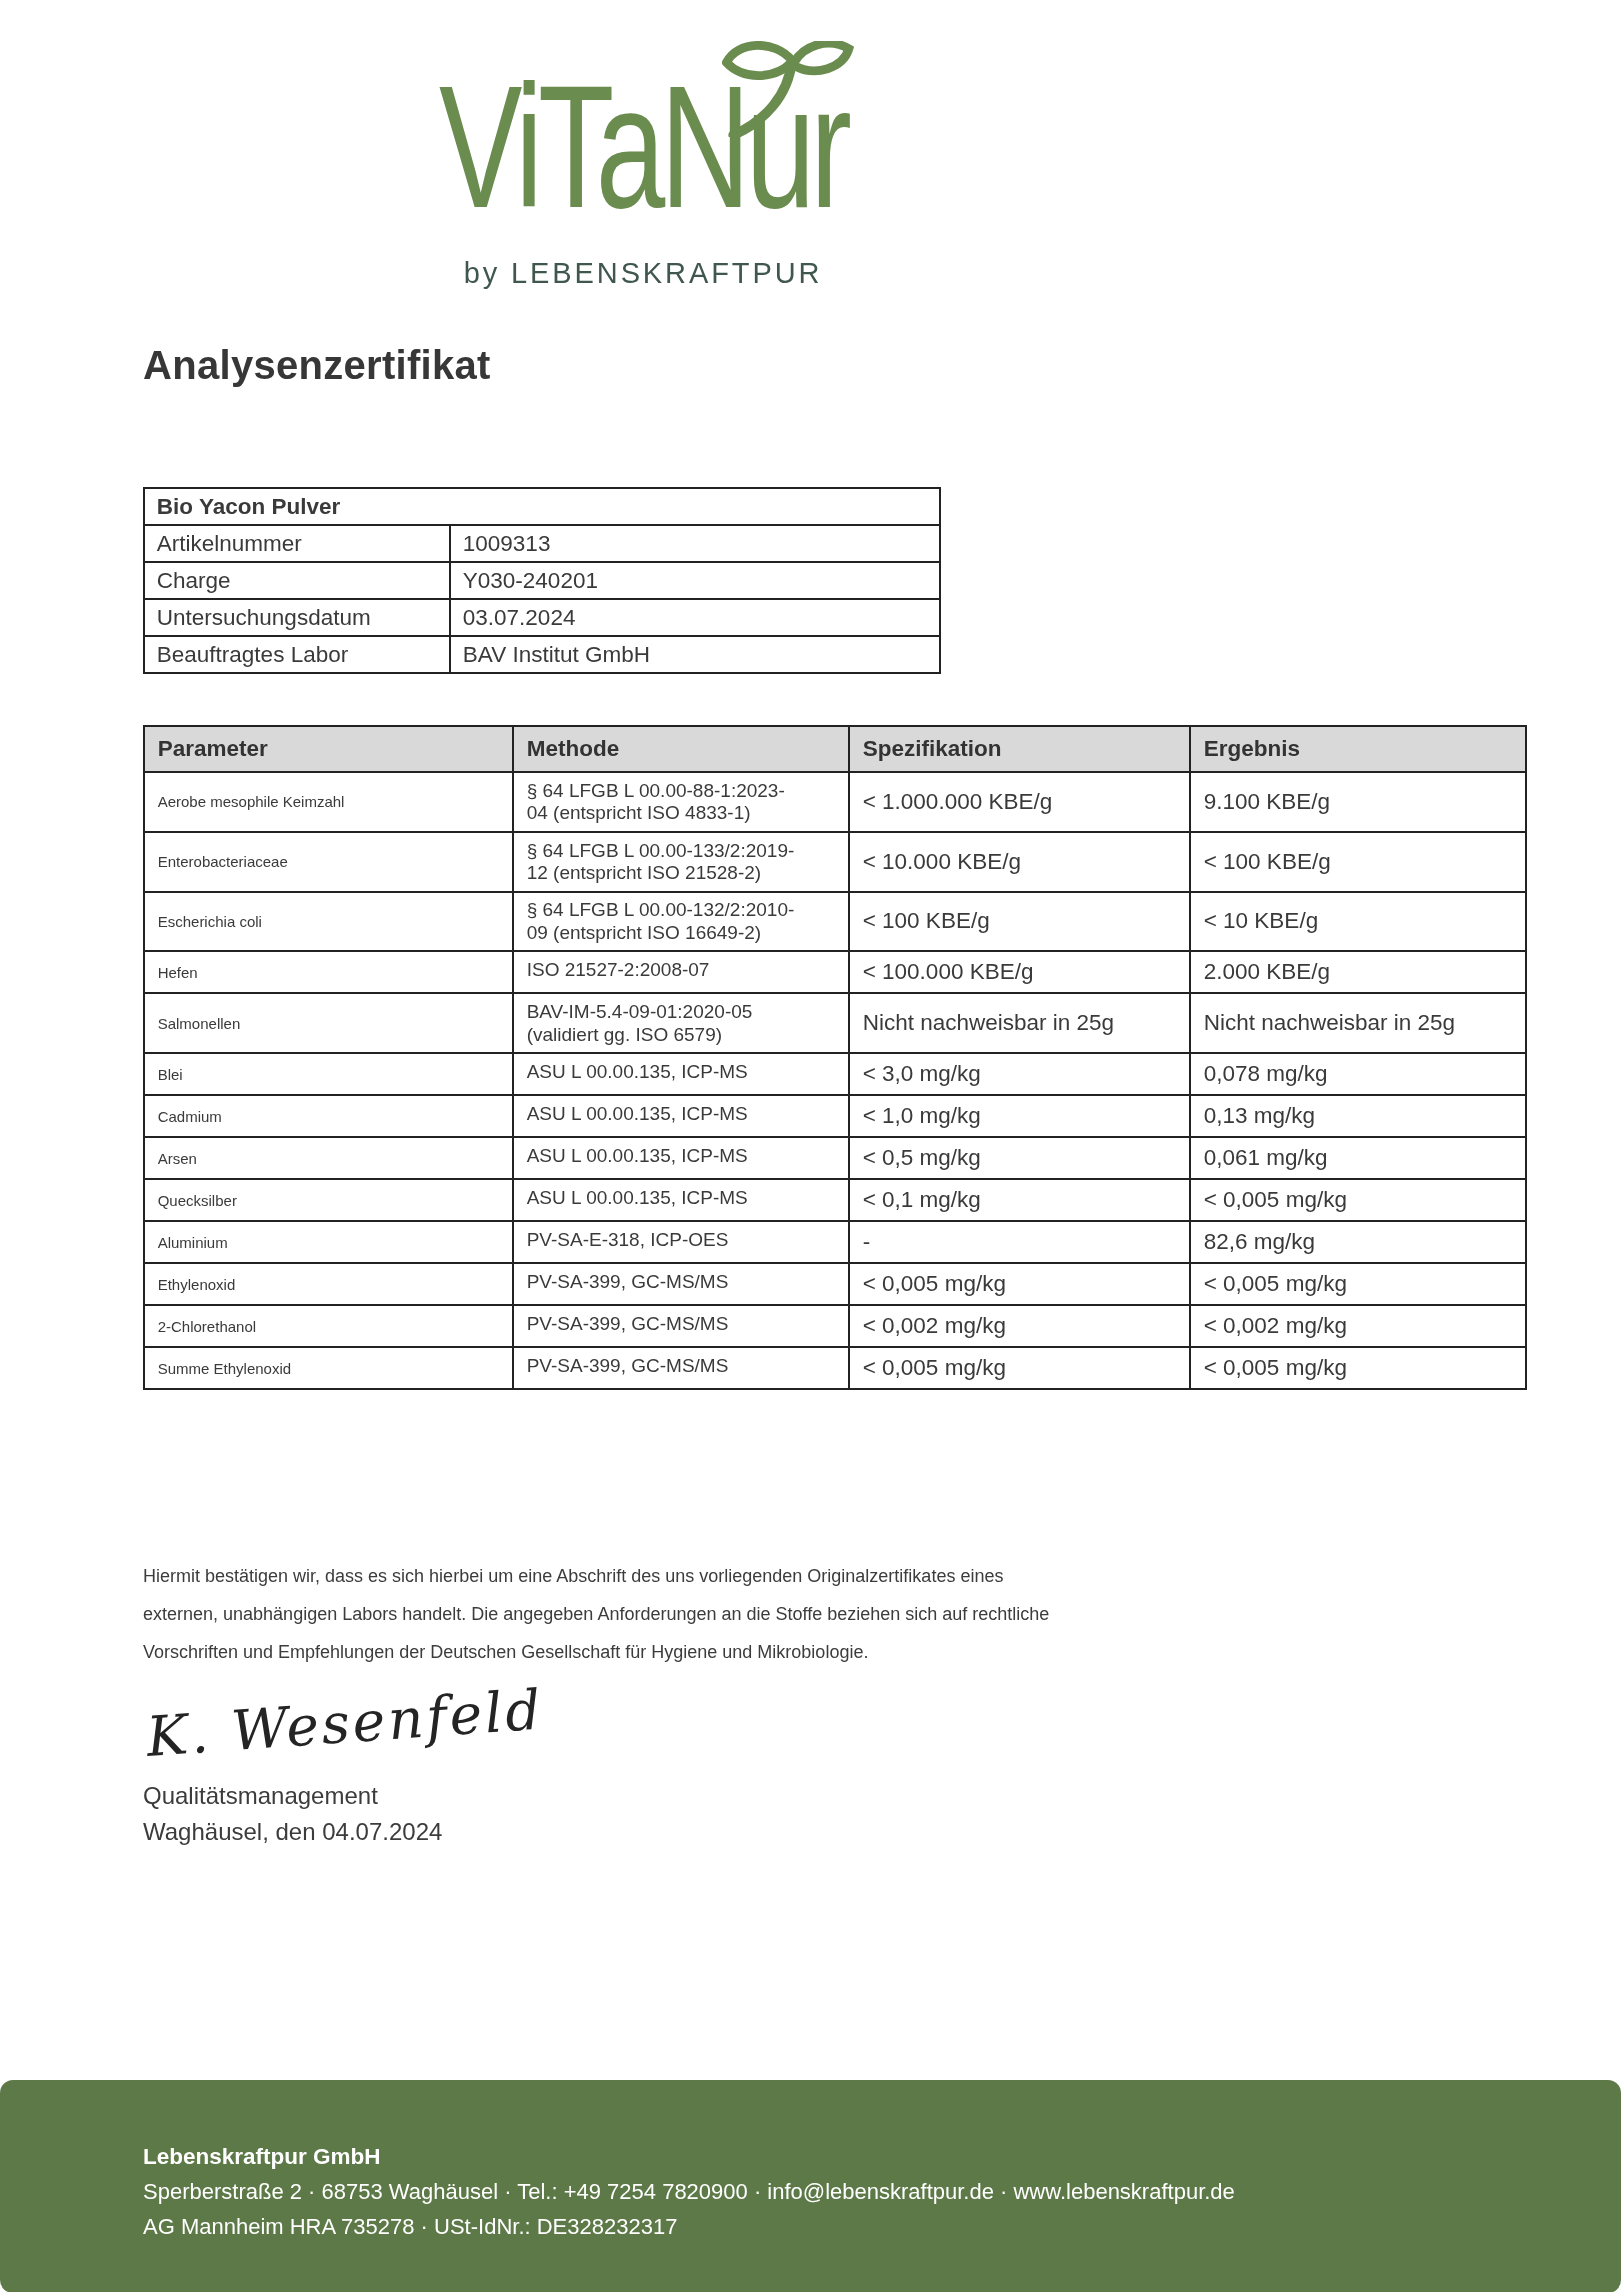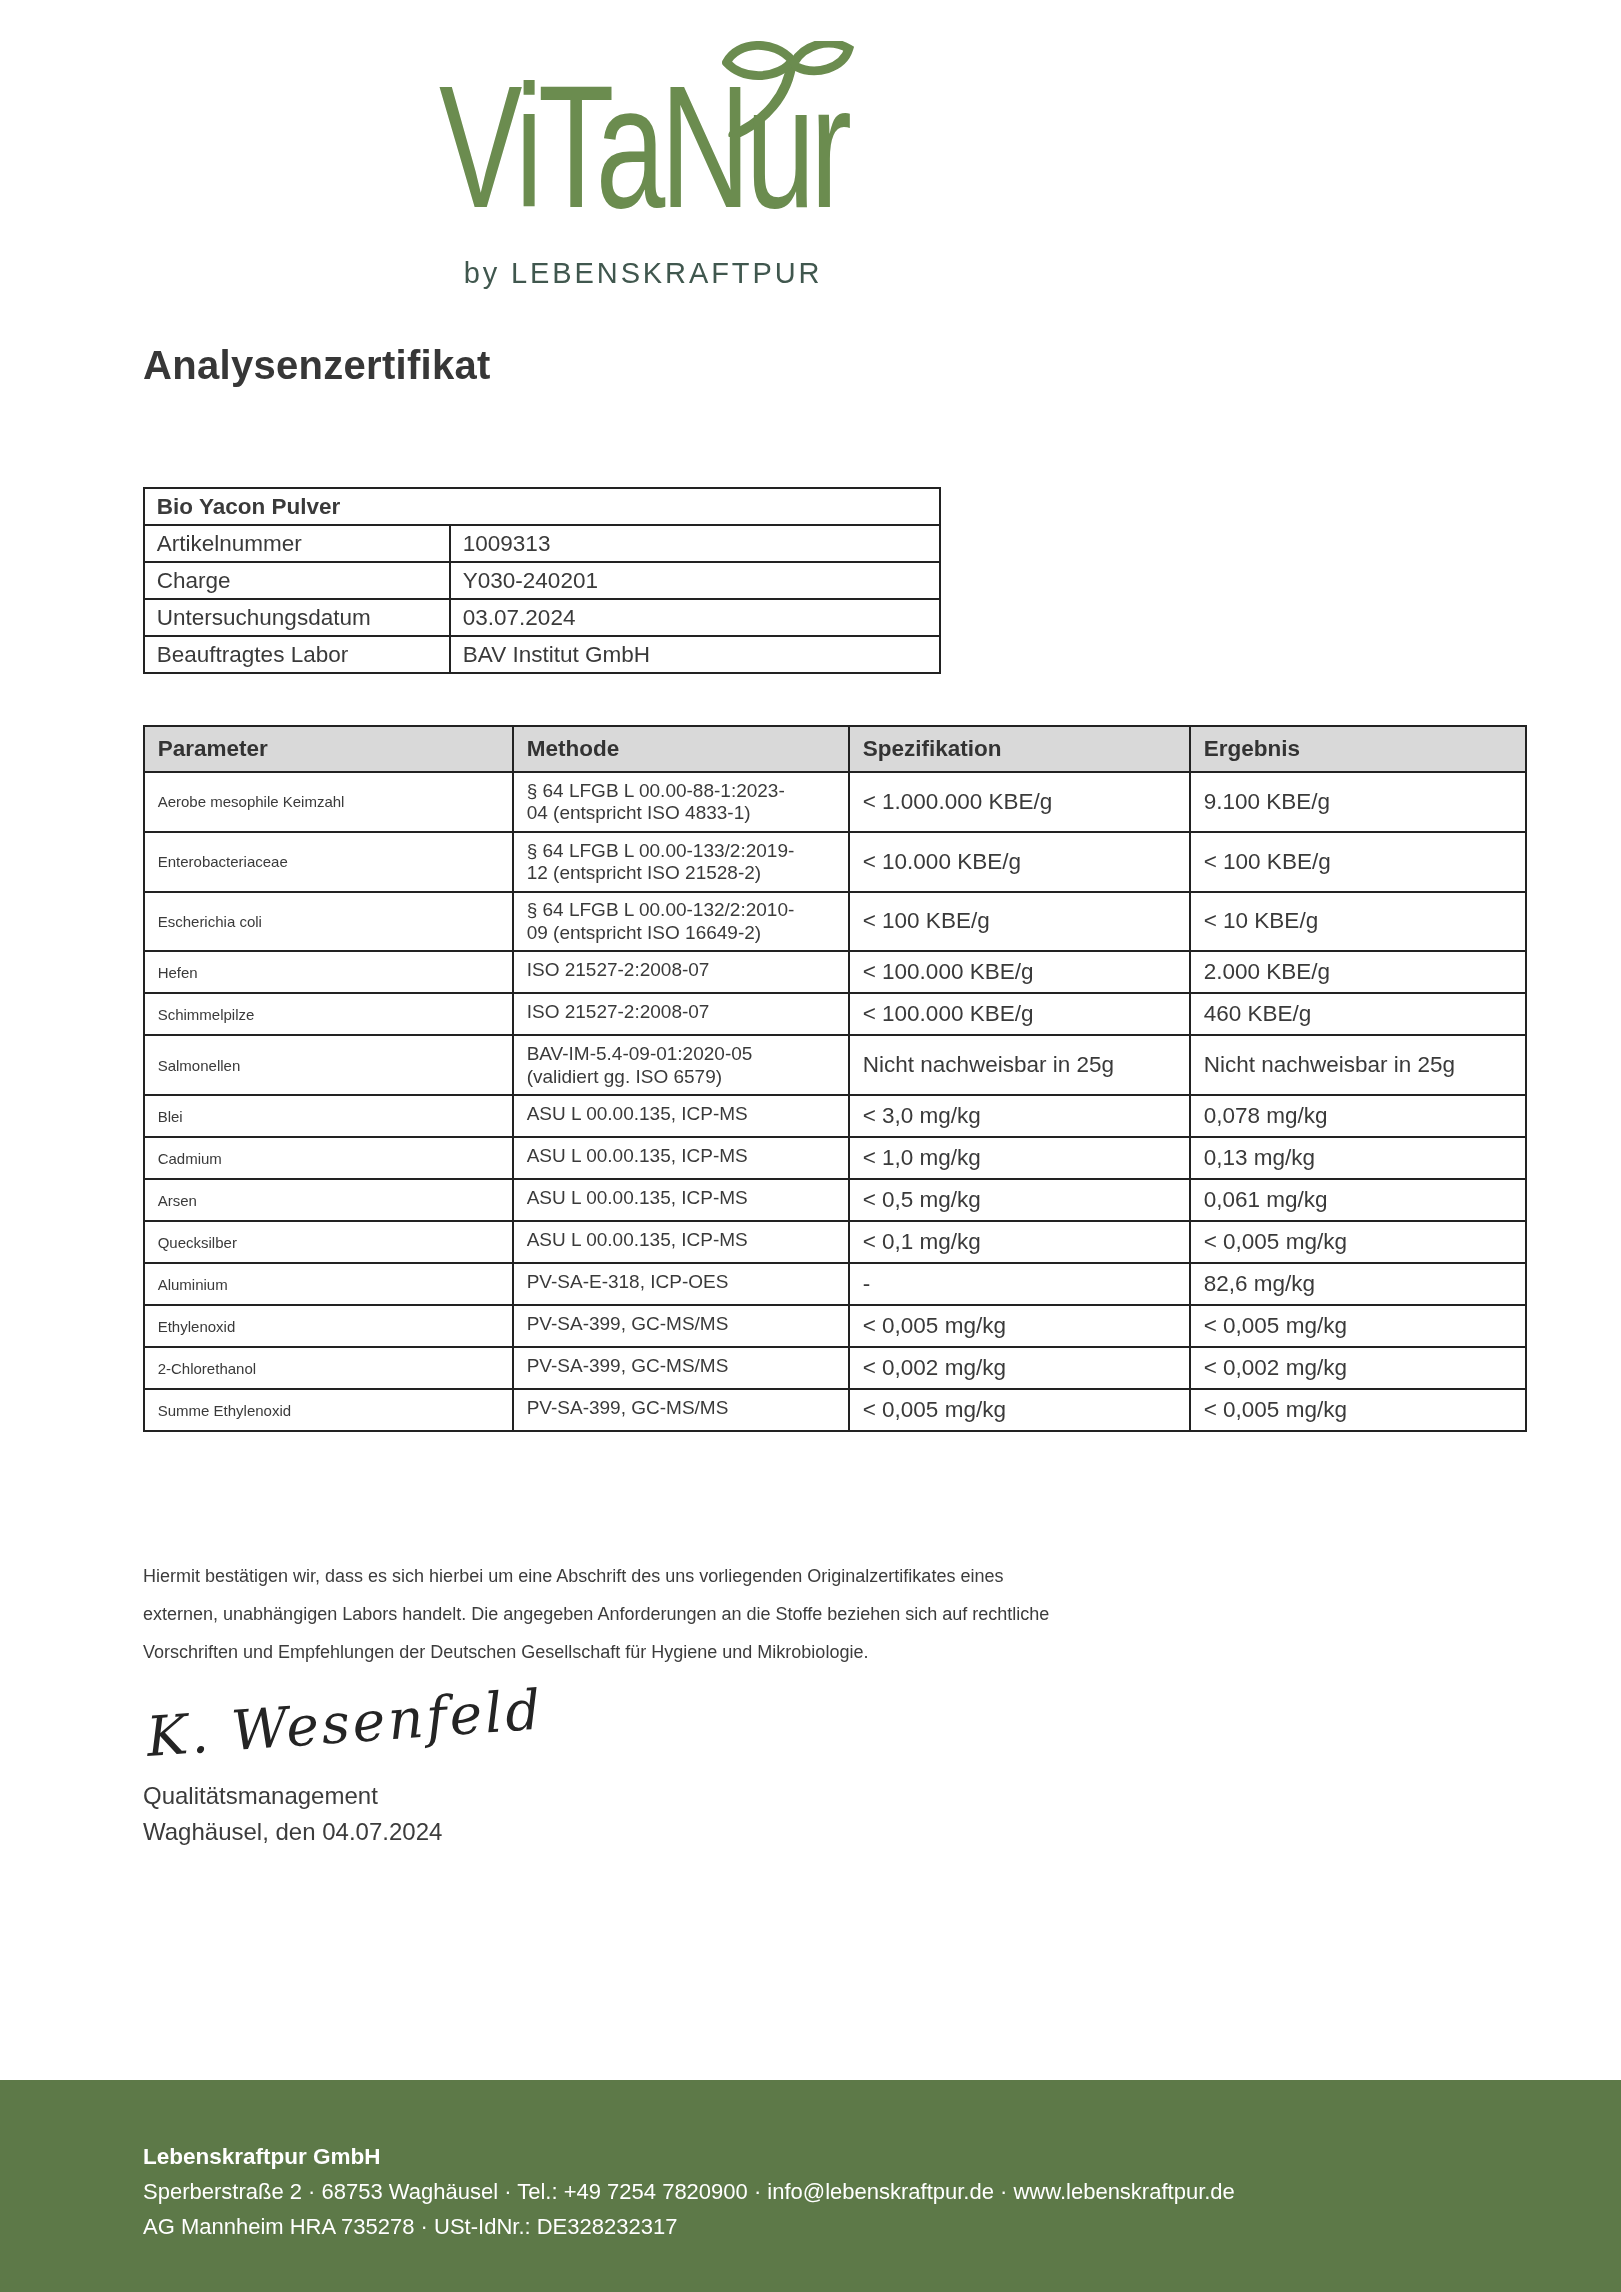--- a/index.html
+++ b/index.html
@@ -88,21 +88,21 @@
     font-size: 55px; color: #242424; letter-spacing: 2.9px;
     transform: rotate(-4deg); transform-origin: left bottom;
     white-space: nowrap;
   }
   .sig-role  { position: absolute; left: 143px; top: 1782px; font-size: 24px; color: #3c3c3c; }
   .sig-place { position: absolute; left: 143px; top: 1818px; font-size: 24px; color: #3c3c3c; }
 
   
   .footer {
     position: absolute; left: 0; top: 2080px; width: 1621px; height: 213px;
-    background: #5d7948; color: #ffffff;
+    background: #5d7948; color: #ffffff; border-radius: 13px;
   }
   .footer-text { position: absolute; left: 143px; top: 59px; }
   .footer-company { font-size: 22.5px; font-weight: bold; line-height: 35px; }
   .footer-line { font-size: 22px; line-height: 35px; font-weight: 400; }
 </style>
 </head>
 <body>
 
 <div class="page">
 
@@ -183,26 +183,20 @@
         <td class="cell-spezifikation">&lt; 100 KBE/g</td>
         <td class="cell-ergebnis">&lt; 10 KBE/g</td>
       </tr>
       <tr>
         <td class="cell-parameter">Hefen</td>
         <td class="cell-methode">ISO 21527-2:2008-07</td>
         <td class="cell-spezifikation">&lt; 100.000 KBE/g</td>
         <td class="cell-ergebnis">2.000 KBE/g</td>
       </tr>
       <tr>
-        <td class="cell-parameter">Schimmelpilze</td>
-        <td class="cell-methode">ISO 21527-2:2008-07</td>
-        <td class="cell-spezifikation">&lt; 100.000 KBE/g</td>
-        <td class="cell-ergebnis"> 460 KBE/g</td>
-      </tr>
-      <tr>
         <td class="cell-parameter">Salmonellen</td>
         <td class="cell-methode">BAV-IM-5.4-09-01:2020-05
 (validiert gg. ISO 6579)</td>
         <td class="cell-spezifikation">Nicht nachweisbar in 25g</td>
         <td class="cell-ergebnis">Nicht nachweisbar in 25g</td>
       </tr>
       <tr>
         <td class="cell-parameter">Blei</td>
         <td class="cell-methode">ASU L 00.00.135, ICP-MS</td>
         <td class="cell-spezifikation">&lt; 3,0 mg/kg</td>

